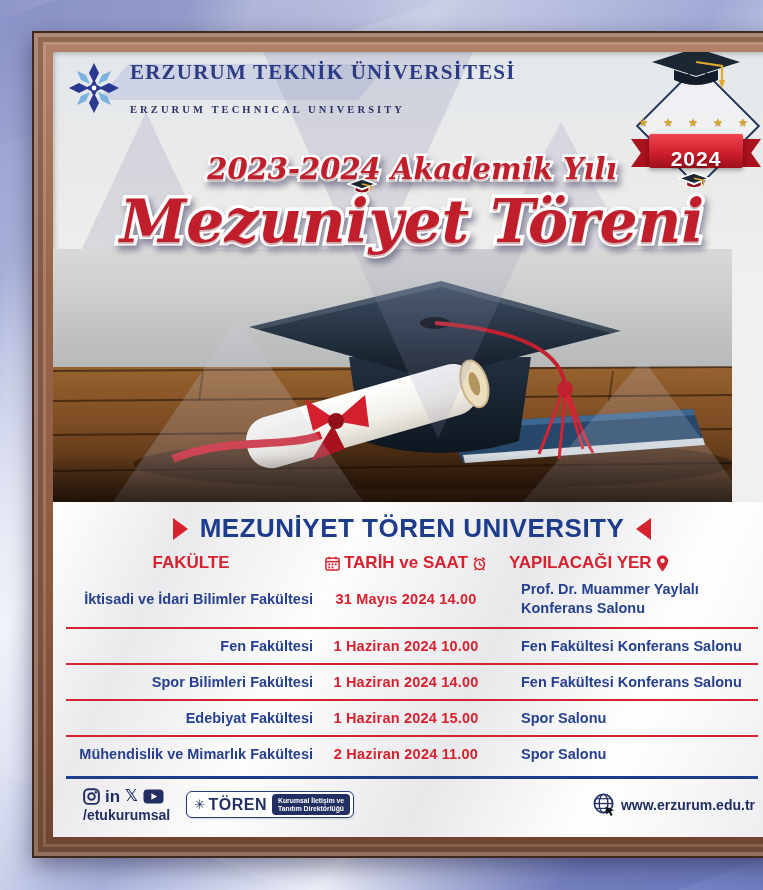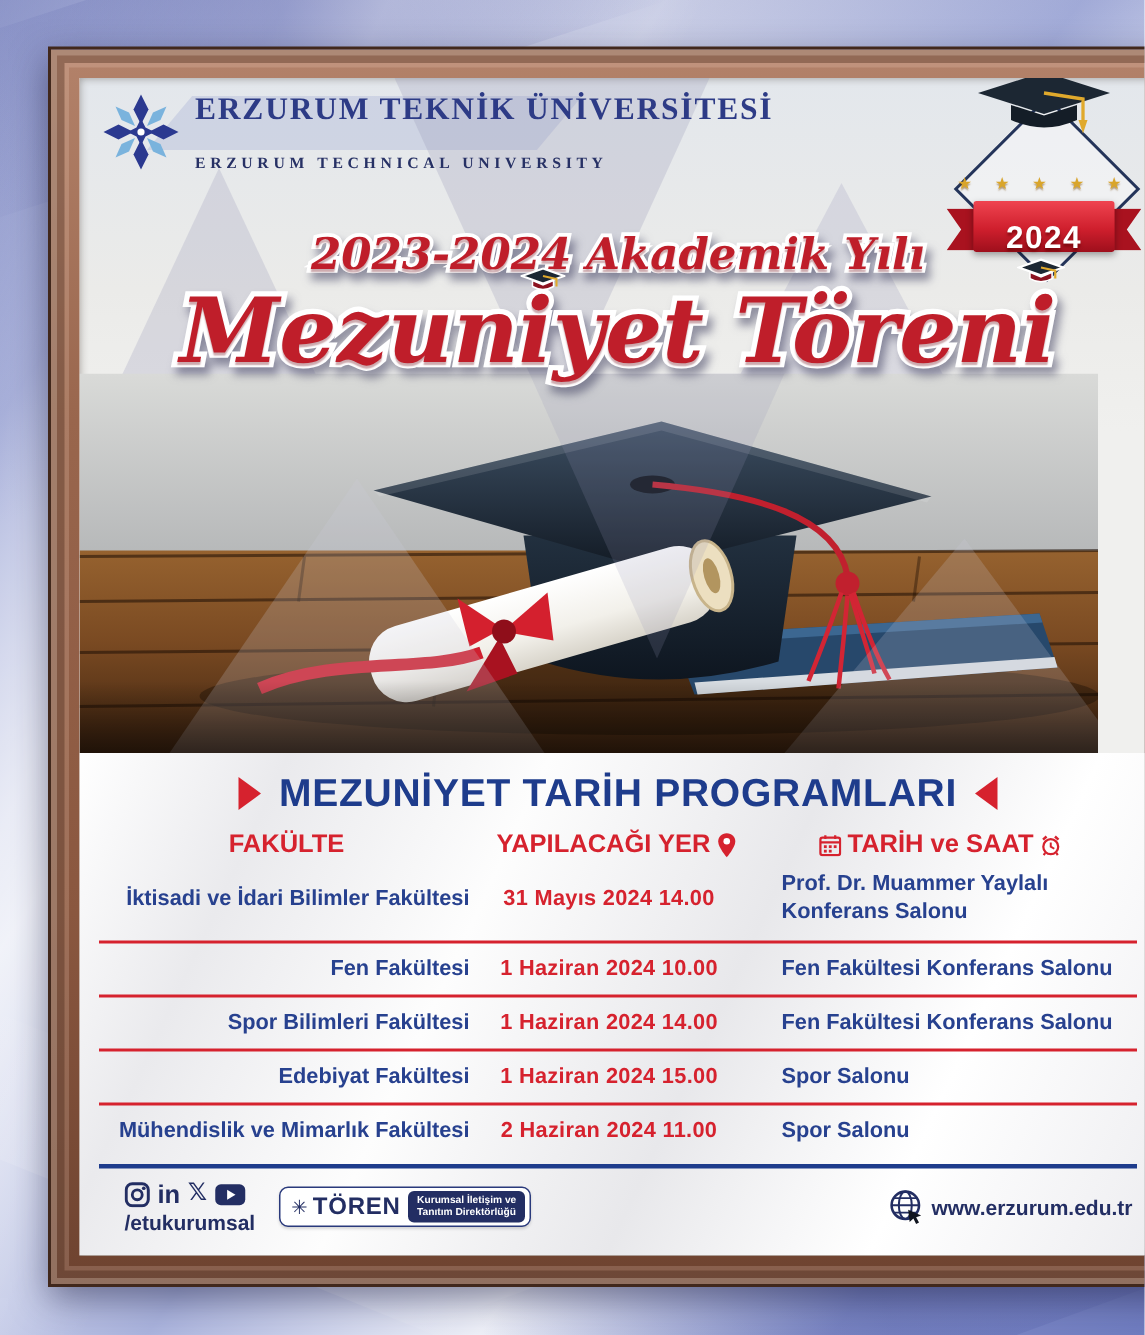--- a/index.html
+++ b/index.html
@@ -290,34 +290,27 @@
       <polygon points="60,253 185,70 310,253" fill="rgba(205,203,220,0.22)"></polygon>
       <polygon points="300,0 470,0 385,190" fill="rgba(150,150,185,0.18)"></polygon>
       <polygon points="470,253 590,110 695,253" fill="rgba(205,203,220,0.20)"></polygon>
       <rect x="0" y="205" width="679" height="48" fill="url(#fade)"></rect>
     </svg>
 
     <div class="program">
 
       <div class="prog-heading">
         <span class="tri tri-r"></span>
-        <span class="txt">MEZUNİYET TARİH PROGRAMLARI</span>
+        <span class="txt">MEZUNİYET TÖREN UNIVERSITY</span>
         <span class="tri tri-l"></span>
       </div>
 
       <div class="cols">
         <div class="c c1">
           <span>FAKÜLTE</span>
-        </div>
-        <div class="c c3">
-          <span>YAPILACAĞI YER</span>
-          <svg width="13" height="17" viewBox="0 0 13 17">
-            <path d="M6.5,0.5 C3,0.5 0.8,3 0.8,6 C0.8,10 6.5,16.5 6.5,16.5 C6.5,16.5 12.2,10 12.2,6 C12.2,3 10,0.5 6.5,0.5 Z" fill="#d6222e"></path>
-            <circle cx="6.5" cy="5.8" r="2.2" fill="#fff"></circle>
-          </svg>
         </div>
         <div class="c c2">
           <svg width="15" height="15" viewBox="0 0 16 16">
             <rect x="1" y="2.5" width="14" height="12.5" rx="1.5" fill="none" stroke="#d6222e" stroke-width="1.6"></rect>
             <line x1="1" y1="6" x2="15" y2="6" stroke="#d6222e" stroke-width="1.6"></line>
             <line x1="4.5" y1="0.8" x2="4.5" y2="3.5" stroke="#d6222e" stroke-width="1.6"></line>
             <line x1="11.5" y1="0.8" x2="11.5" y2="3.5" stroke="#d6222e" stroke-width="1.6"></line>
             <g fill="#d6222e">
                 <rect x="3.5" y="8" width="2" height="2"></rect>
                 <rect x="7" y="8" width="2" height="2"></rect>
@@ -329,20 +322,27 @@
           <span>TARİH ve SAAT</span>
           <svg width="15" height="15" viewBox="0 0 16 16">
             <circle cx="8" cy="9" r="5.3" fill="none" stroke="#d6222e" stroke-width="1.6"></circle>
             <path d="M8,6 L8,9 L10.5,10.5" stroke="#d6222e" stroke-width="1.4" fill="none"></path>
             <path d="M2.5,4 L5,1.8" stroke="#d6222e" stroke-width="1.8"></path>
             <path d="M13.5,4 L11,1.8" stroke="#d6222e" stroke-width="1.8"></path>
             <path d="M4,13.5 L3,15" stroke="#d6222e" stroke-width="1.6"></path>
             <path d="M12,13.5 L13,15" stroke="#d6222e" stroke-width="1.6"></path>
           </svg>
         </div>
+        <div class="c c3">
+          <span>YAPILACAĞI YER</span>
+          <svg width="13" height="17" viewBox="0 0 13 17">
+            <path d="M6.5,0.5 C3,0.5 0.8,3 0.8,6 C0.8,10 6.5,16.5 6.5,16.5 C6.5,16.5 12.2,10 12.2,6 C12.2,3 10,0.5 6.5,0.5 Z" fill="#d6222e"></path>
+            <circle cx="6.5" cy="5.8" r="2.2" fill="#fff"></circle>
+          </svg>
+        </div>
       </div>
 
       <div class="row first">
         <div class="fac">İktisadi ve İdari Bilimler Fakültesi</div>
         <div class="dt">31 Mayıs 2024 14.00</div>
         <div class="ven">Prof. Dr. Muammer Yaylalı Konferans Salonu</div>
       </div>
       <div class="divider"></div>
 
       <div class="row">

